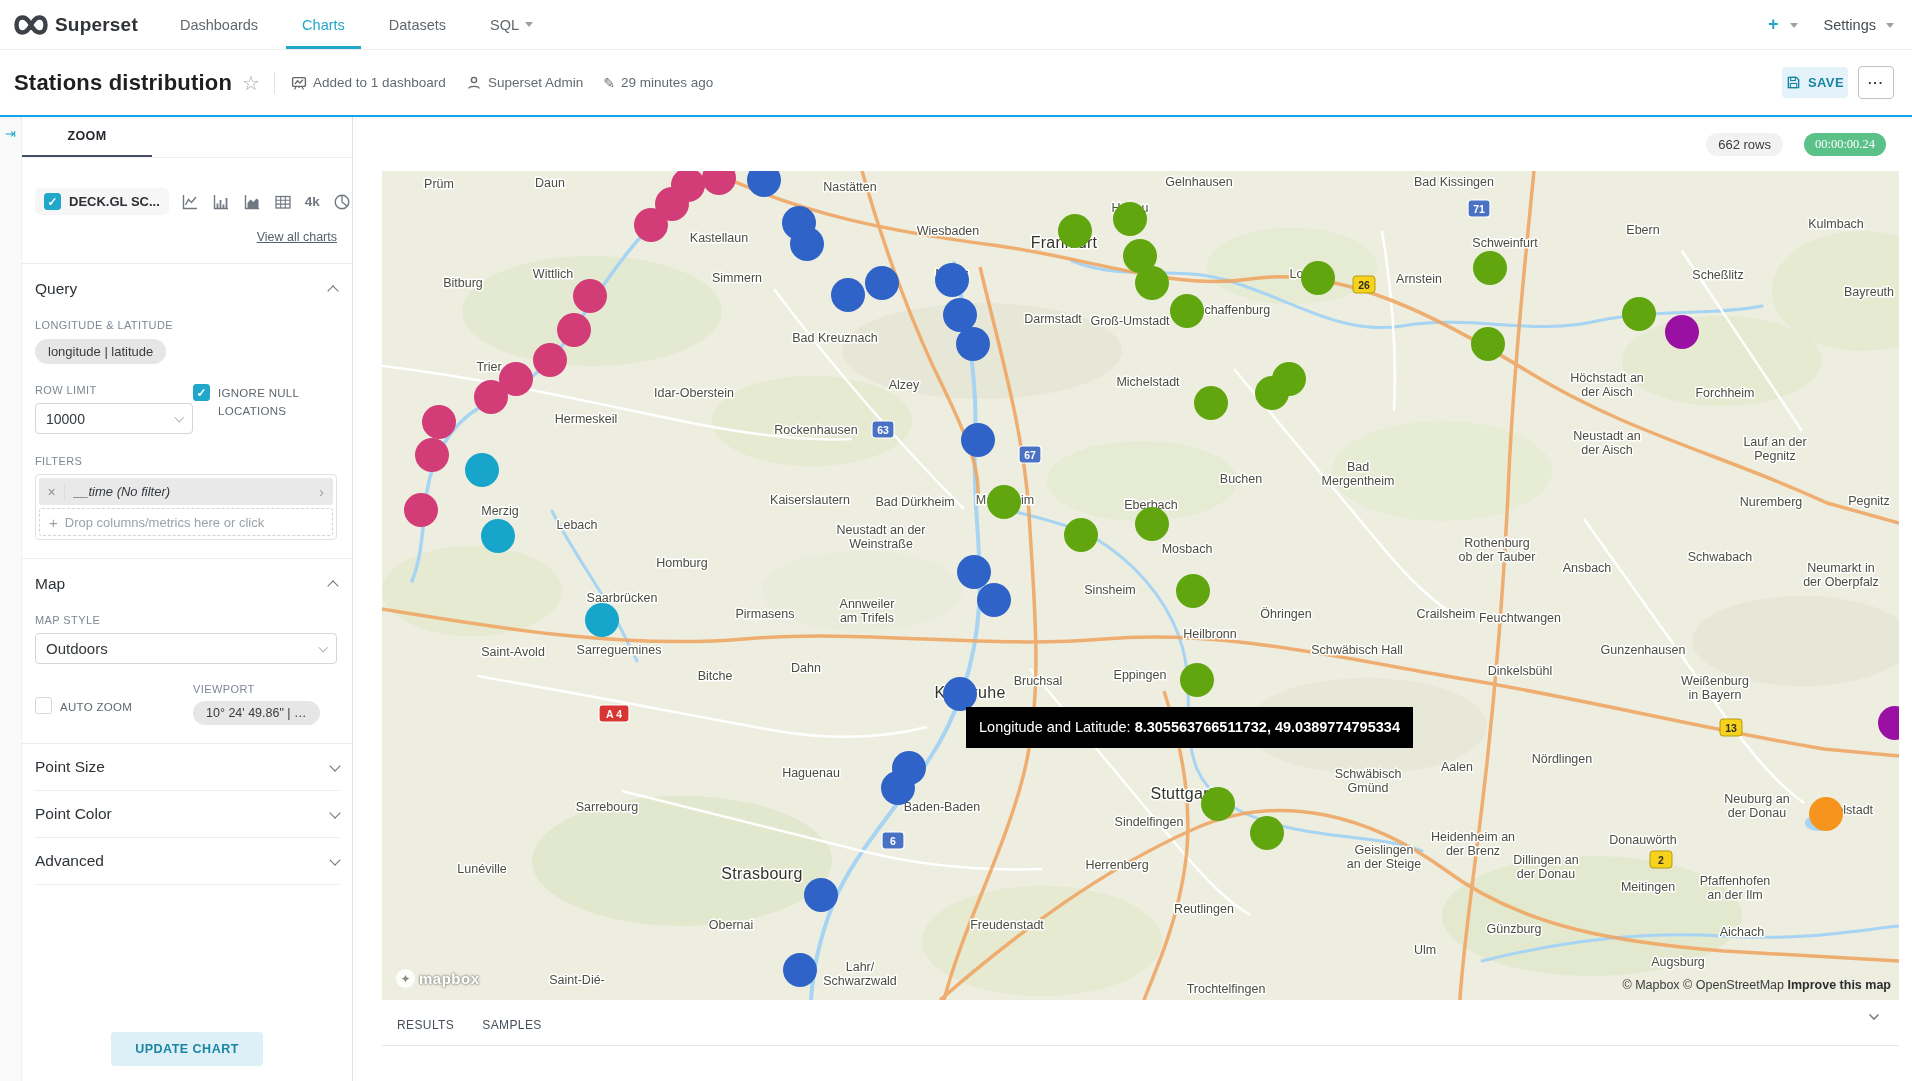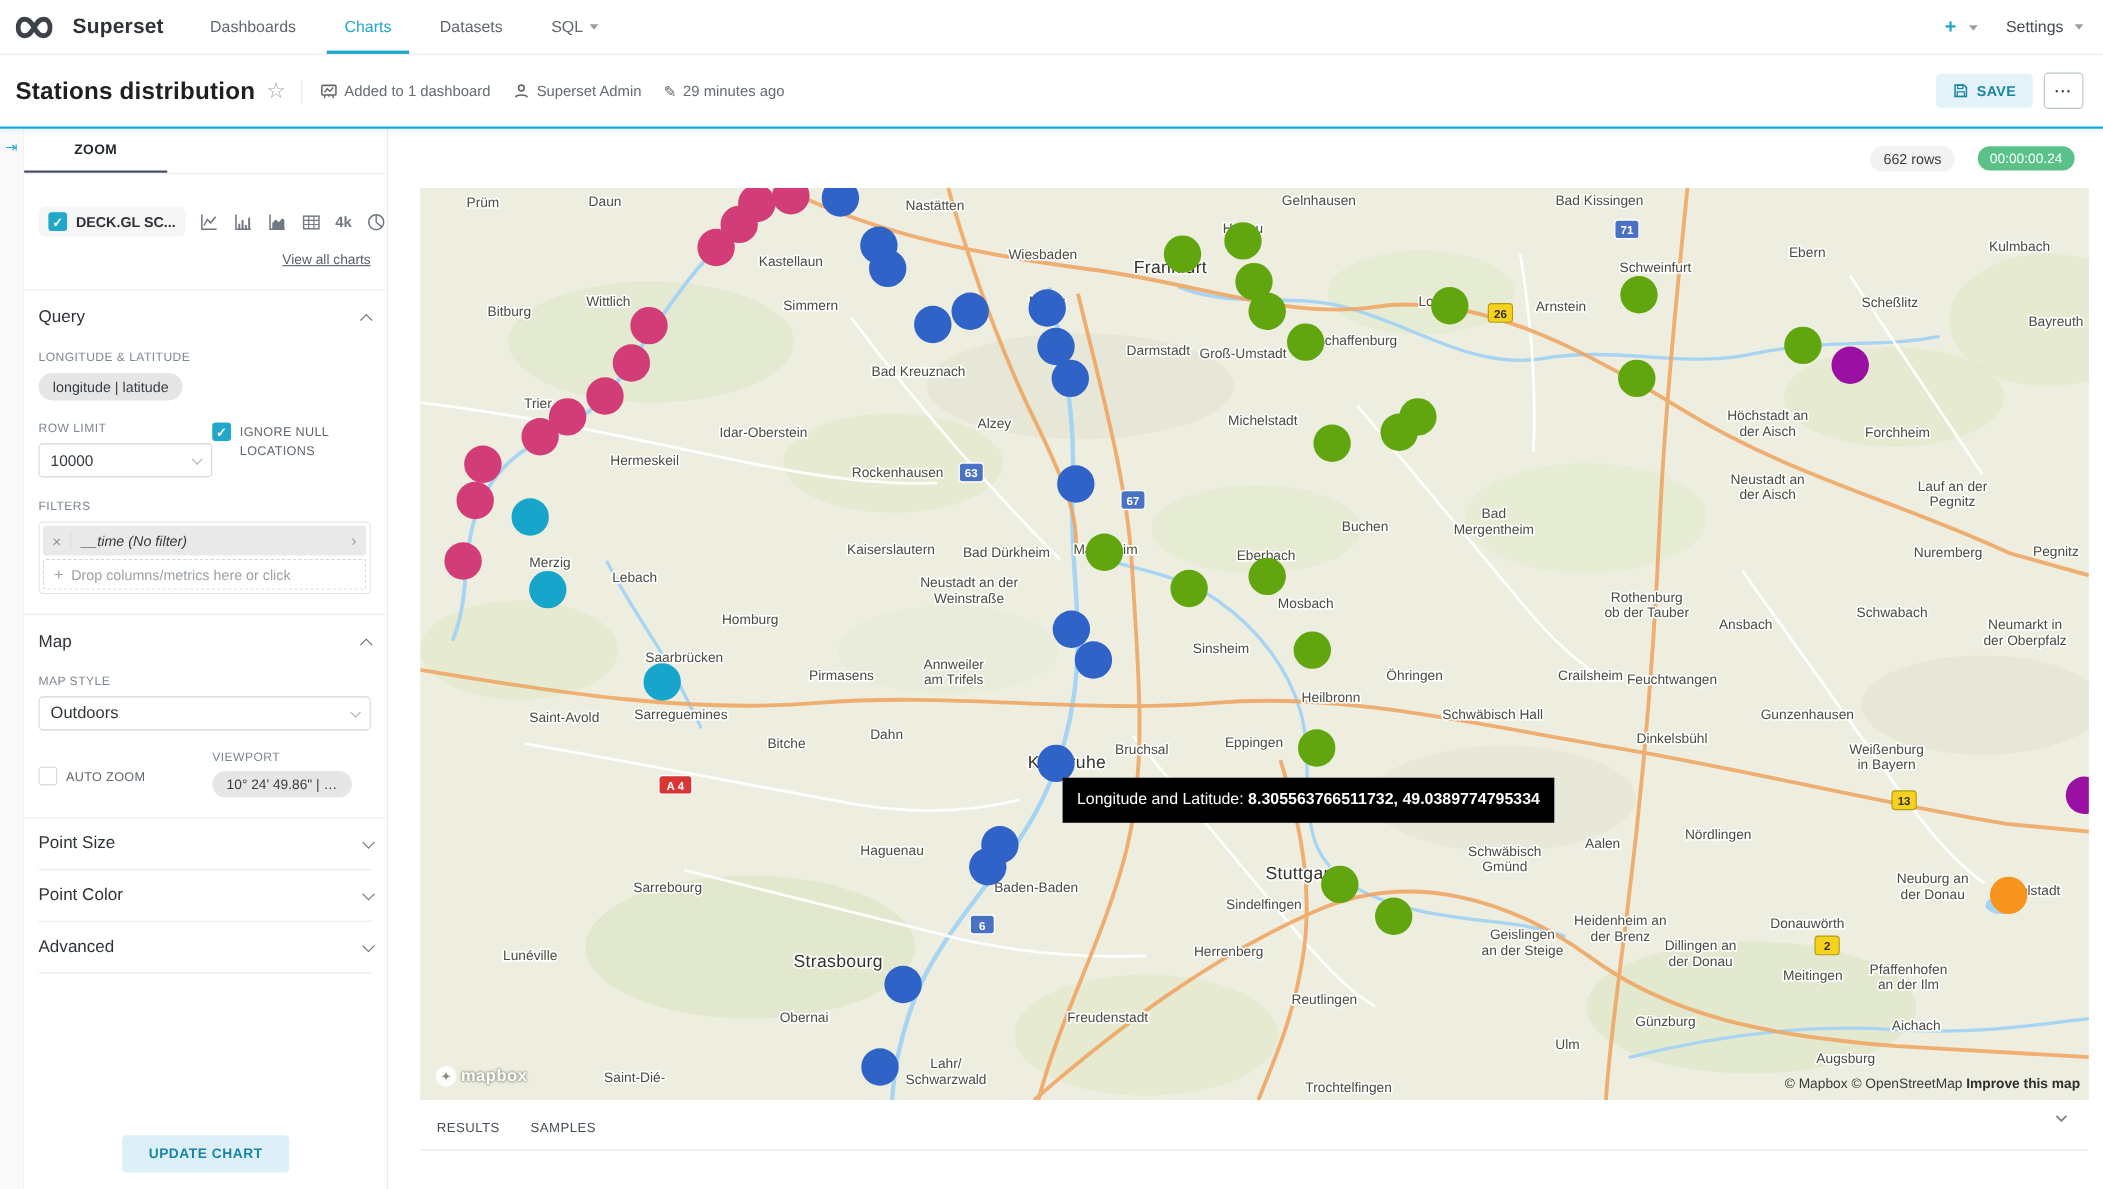--- a/index.html
+++ b/index.html
@@ -2,21 +2,21 @@
 <html><head>
 <meta charset="utf-8">
 <style>
   * { margin:0; padding:0; box-sizing:border-box; }
   html,body { width:1912px; height:1081px; overflow:hidden; background:#fff;
     font-family:"Liberation Sans", sans-serif; color:#333; }
 
   
   .navbar { height:50px; display:flex; align-items:center; padding:0 18px 0 14px;
     border-bottom:1px solid #ededed; background:#fff; position:relative; }
-  .brand { display:flex; align-items:center; gap:18px; }
+  .brand { display:flex; align-items:center; gap:7px; }
   .brand-name { font-size:19px; font-weight:700; color:#2f3337; letter-spacing:.2px; }
   .nav-menu { display:flex; align-items:center; margin-left:42px; gap:44px; height:100%; }
   .nav-item { font-size:14.5px; color:#61676d; height:100%; display:flex; align-items:center;
     position:relative; cursor:pointer; }
   .nav-item.active { color:#20A7C9; }
   .nav-item.active::after { content:""; position:absolute; left:-16px; right:-16px; bottom:0;
     height:3px; background:#20A7C9; }
   .nav-right { margin-left:auto; display:flex; align-items:center; gap:26px; }
   .nav-plus { color:#20A7C9; font-size:18px; font-weight:700; cursor:pointer; }
   .nav-settings { font-size:14.5px; color:#464c52; cursor:pointer; }
@@ -28,21 +28,21 @@
     border-bottom:2px solid #0ea5e9; box-shadow:0 2px 3px rgba(0,0,0,.04); position:relative; z-index:3; background:#fff; }
   .chart-title { font-size:22px; font-weight:700; color:#1f1f1f; letter-spacing:.2px; }
   .fav-star { font-size:20px; color:#a6a6a6; margin:0 14px 0 10px; cursor:pointer; }
   .hdr-sep { width:1px; height:22px; background:#e3e3e3; margin-right:16px; }
   .meta { display:flex; align-items:center; gap:20px; }
   .meta-item { display:flex; align-items:center; gap:6px; font-size:13.5px; color:#636b71; cursor:pointer; }
   .pencil { font-size:14px; color:#636b71; }
   .hdr-actions { margin-left:auto; display:flex; align-items:center; gap:10px; }
   .save-btn { display:flex; align-items:center; gap:7px; background:#e3f3f9; color:#1a85a2;
     font-weight:700; font-size:13px; letter-spacing:.4px; border:none; border-radius:4px;
-    padding:8px 15px; cursor:pointer; }
+    padding:8px 4px; cursor:pointer; }
   .more-btn { width:36px; height:33px; border:1px solid #b9c4c9; border-radius:4px; background:#fff;
     color:#2b3033; font-size:13px; font-weight:700; letter-spacing:1px; cursor:pointer; line-height:1; }
 
   
   .workspace { display:flex; height:964px; }
   .rail { width:22px; background:#fafafa; border-right:1px solid #f0f0f0; display:flex;
     justify-content:center; padding-top:9px; }
   .rail-icon { color:#20A7C9; font-size:13px; cursor:pointer; }
 
   .panel { width:331px; border-right:1px solid #e4e4e4; display:flex; flex-direction:column; background:#fff; }
@@ -91,21 +91,21 @@
   .collapsed-row { display:flex; align-items:center; justify-content:space-between; padding:14px 0;
     font-size:15.5px; color:#2e3338; border-bottom:1px solid #ececec; margin:0 -2px 0 0; cursor:pointer; }
   .panel-footer { flex:none; padding:14px 0 15px; display:flex; justify-content:center; }
   .update-btn { background:#ddeff7; color:#1a85a2; border:none; border-radius:4px; padding:10px 24px;
     font-size:12.5px; font-weight:700; letter-spacing:.5px; cursor:pointer; }
 
   
   .chart-area { flex:1; display:flex; flex-direction:column; padding:0 13px 0 29px; background:#fff; min-width:0; }
   .badge-row { height:54px; display:flex; align-items:center; justify-content:flex-end; gap:21px; padding-right:13px; }
   .rows-badge { background:#f2f2f2; color:#3b3b3b; font-size:13px; padding:4px 12px; border-radius:13px; }
-  .timer-badge { background:#5AC189; color:#fff; font-size:12.5px; font-family:Liberation Sans, sans-serif;
+  .timer-badge { background:#5AC189; color:#fff; font-size:12.5px; font-family:Liberation Serif, serif;
     padding:4px 11px; border-radius:12px; }
   .map { height:829px; position:relative; overflow:hidden; background:#edeedf; cursor:grab; }
   .map svg.base { position:absolute; inset:0; width:100%; height:100%; }
   .mlbl { font:12.5px "Liberation Sans", sans-serif; fill:#4c4c40; text-anchor:middle;
     paint-order:stroke; stroke:#ffffff; stroke-width:3px; stroke-linejoin:round; }
   .mlbl.big { font-size:16px; fill:#33332b; letter-spacing:.3px; }
   .shield-b { fill:#4a72c4; stroke:#fff; stroke-width:1.2; }
   .shield-y { fill:#f6d21c; stroke:#b39b12; stroke-width:1; }
   .shield-r { fill:#d83533; stroke:#fff; stroke-width:1.2; }
   .shield-txt { font:700 10.5px "Liberation Sans", sans-serif; text-anchor:middle; fill:#fff; }

